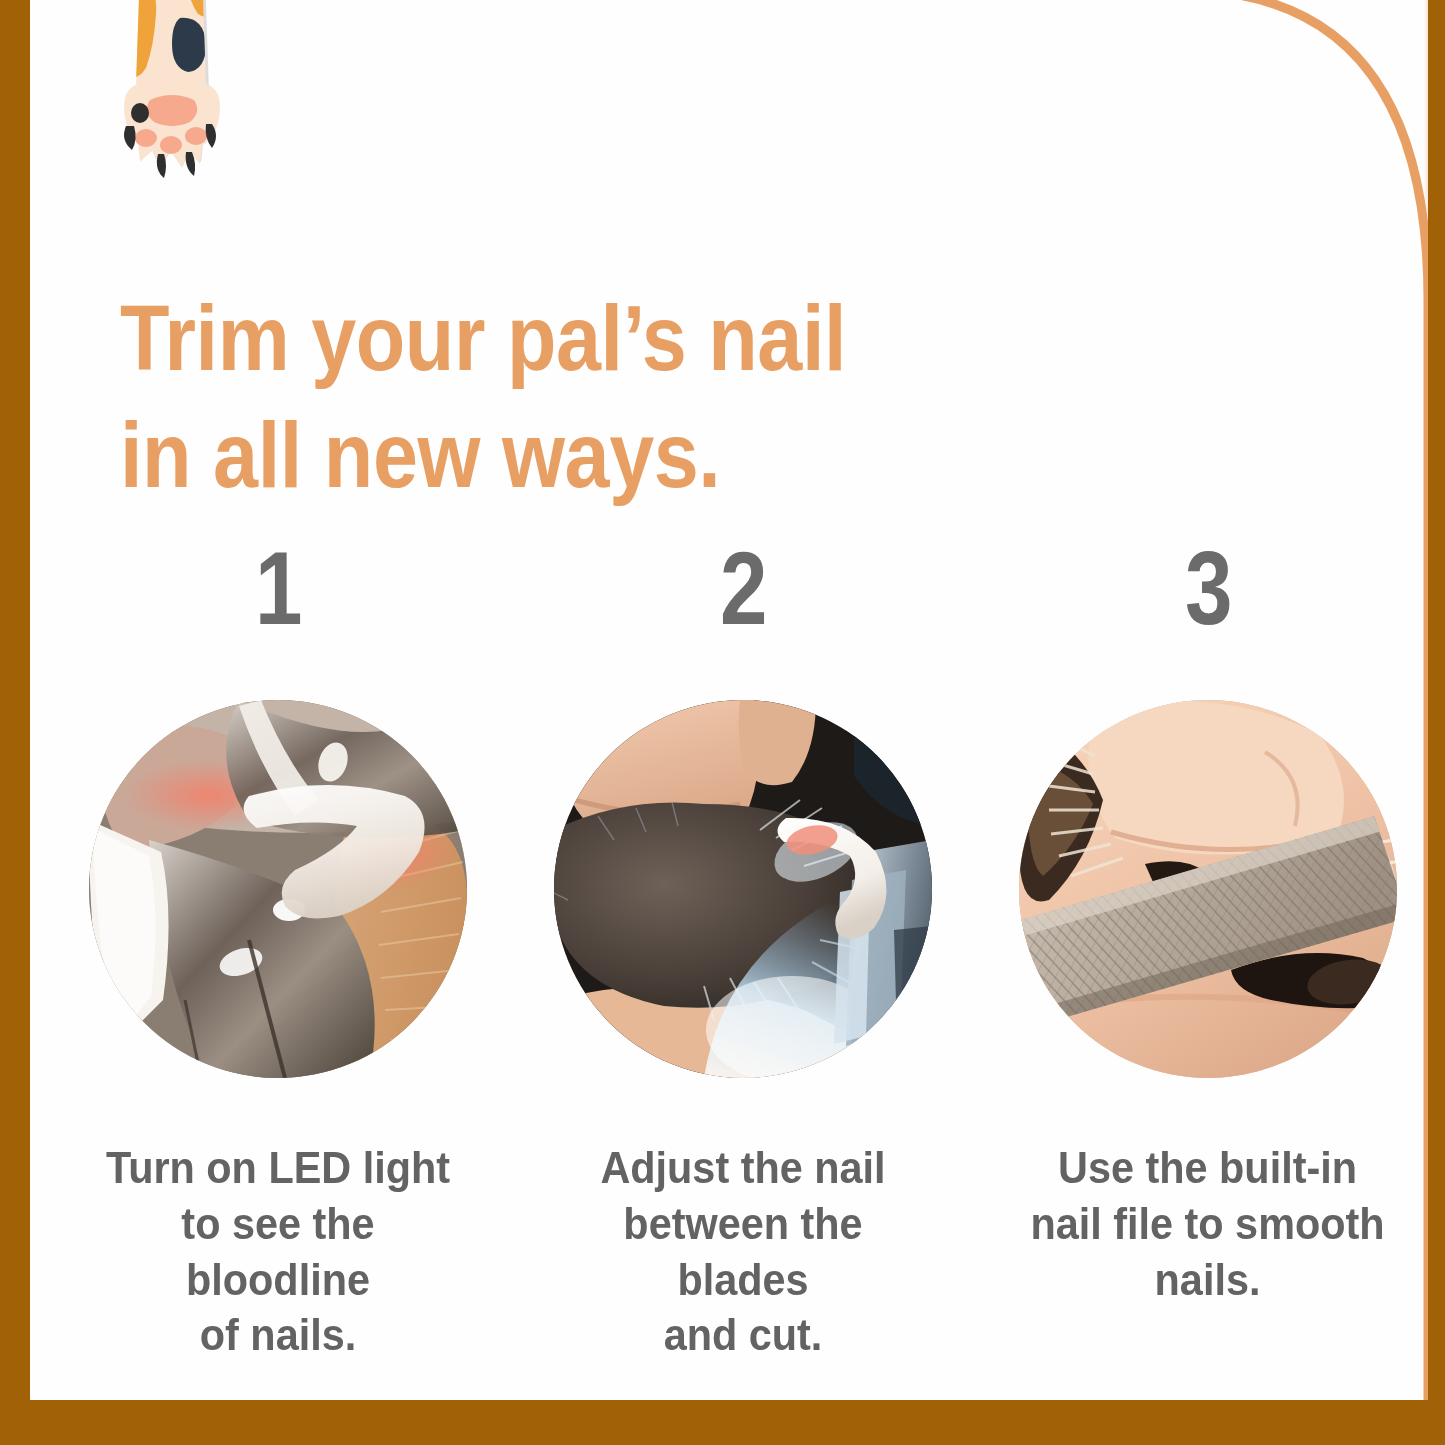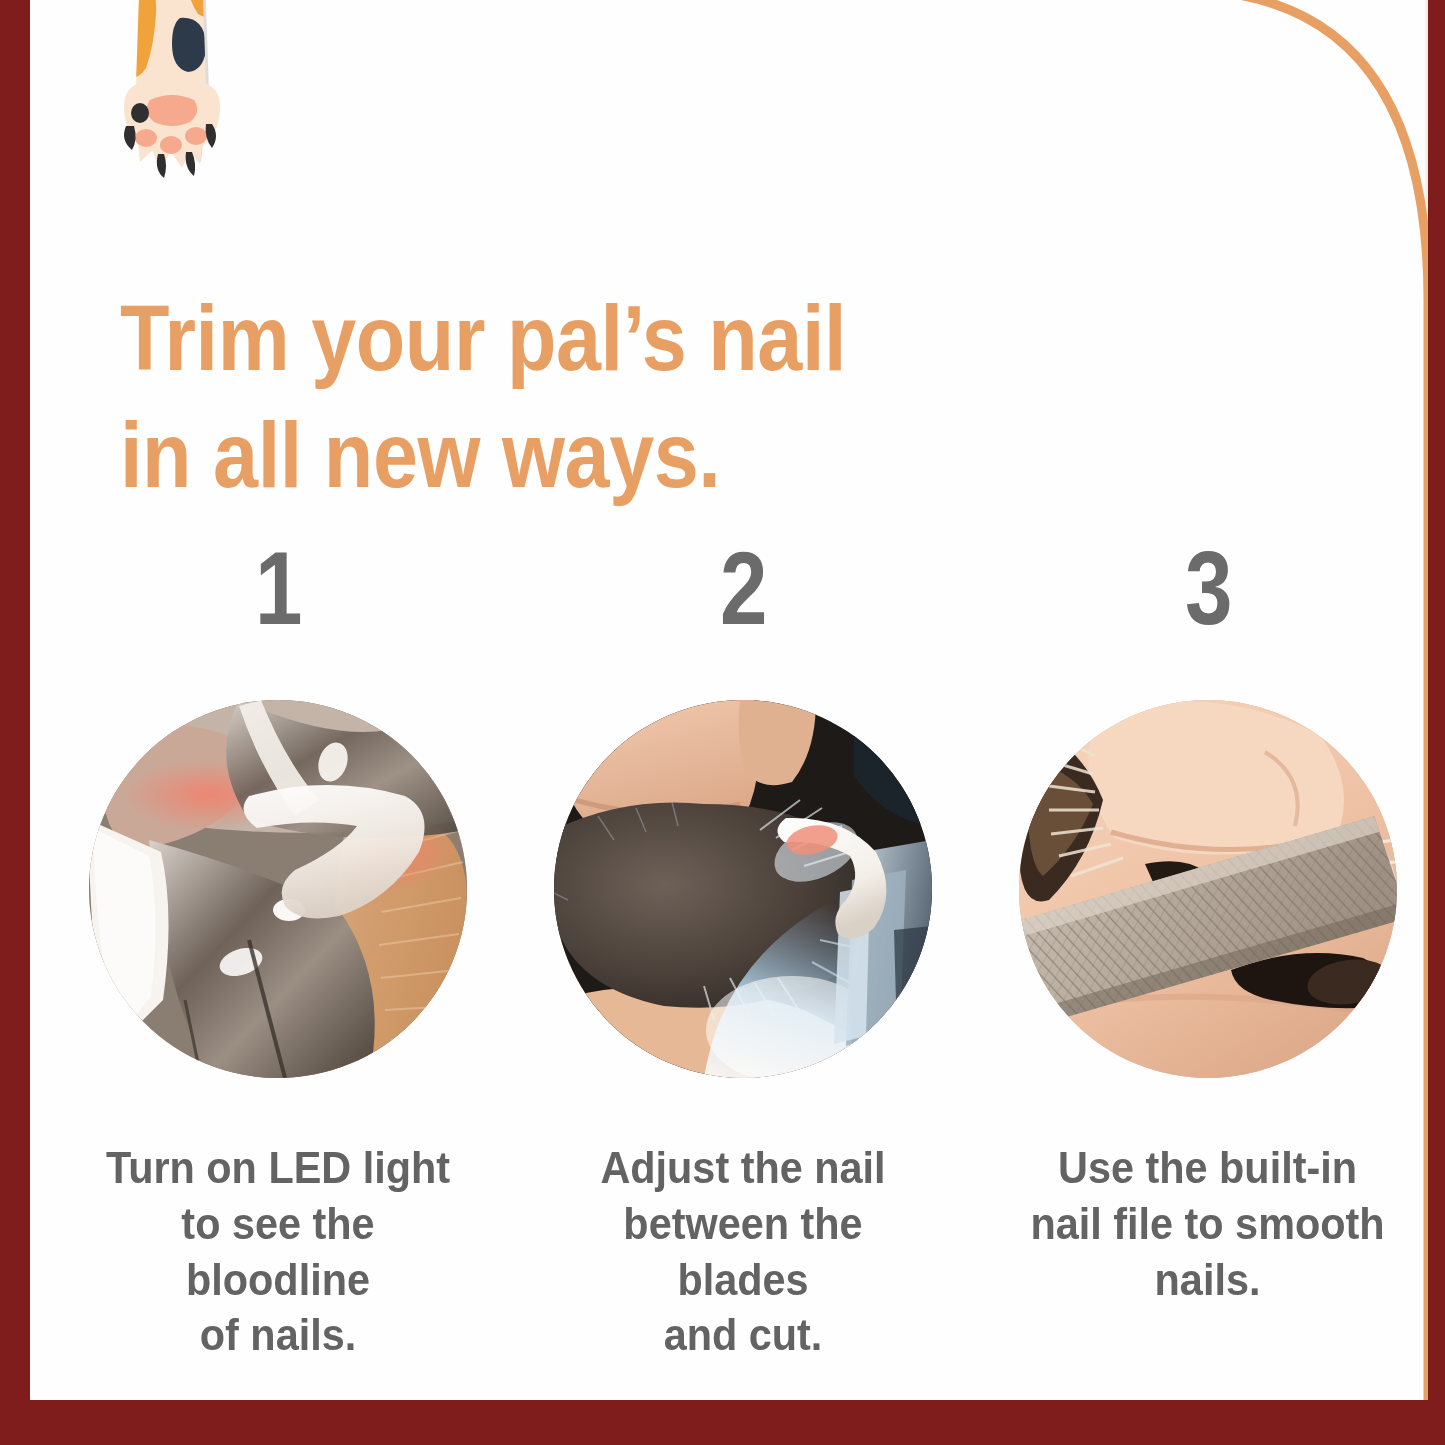--- a/index.html
+++ b/index.html
@@ -5,21 +5,21 @@
   html, body {
     margin: 0;
     padding: 0;
     background: #ffffff;
   }
   #page {
     position: relative;
     width: 1445px;
     height: 1445px;
     overflow: hidden;
-    background: #7f1d1d;
+    background: #a16207;
     font-family: "Liberation Sans", sans-serif;
   }
   
   #card {
     position: absolute;
     left: 30px;
     top: 0px;
     width: 1398px;
     height: 1400px;
     background: #fefefe;

